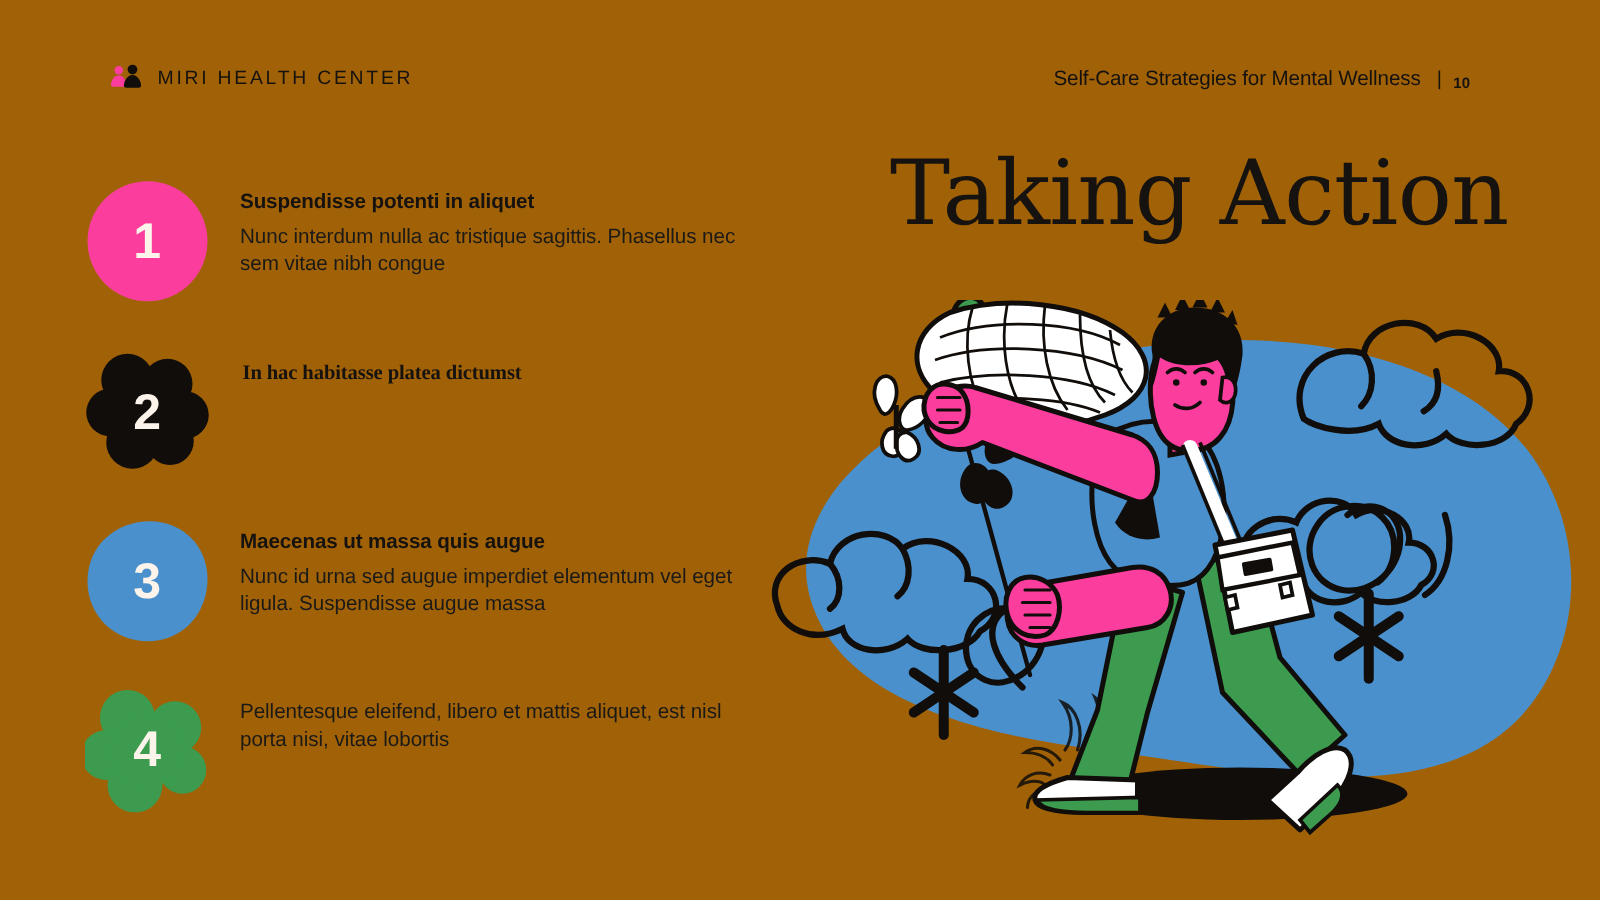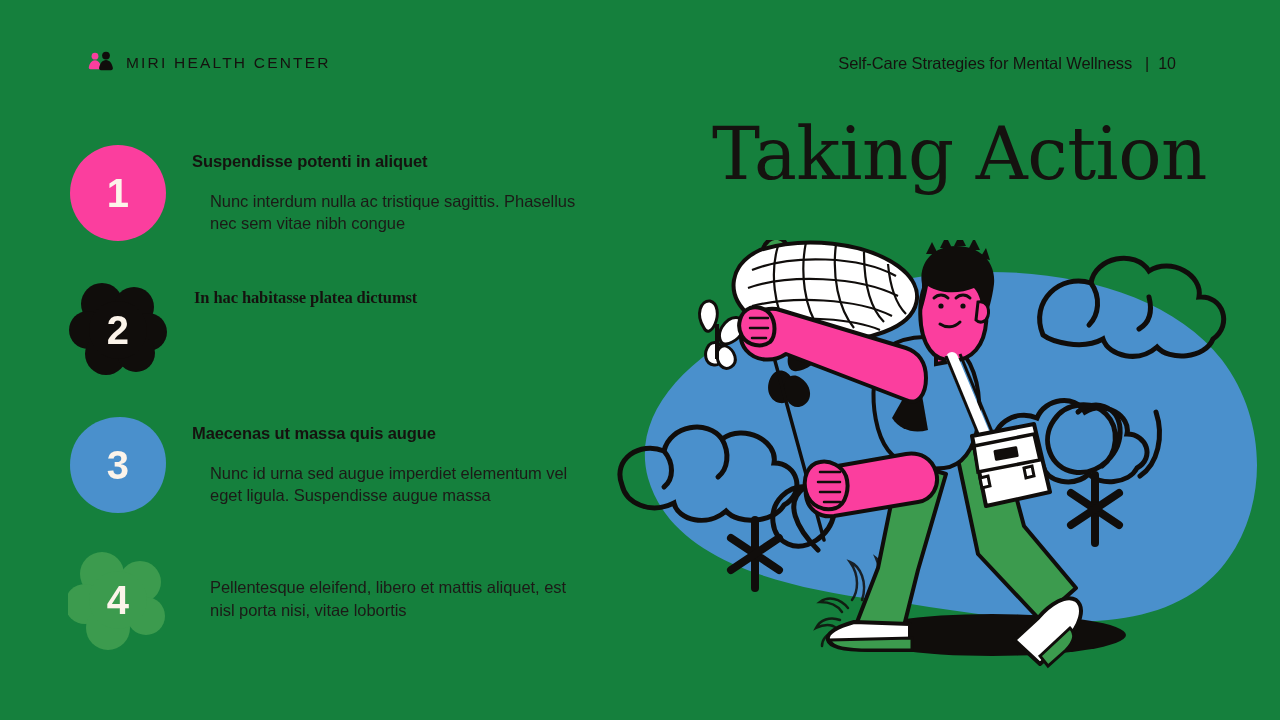--- a/index.html
+++ b/index.html
@@ -11,21 +11,21 @@
     height: 720px;
     overflow: hidden;
     background: #FCF4EA;
     font-family: "Liberation Sans", sans-serif;
     -webkit-font-smoothing: antialiased;
   }
   .slide {
     position: relative;
     width: 1280px;
     height: 720px;
-    background: #15803d;
+    background: #a16207;
   }
 
   
   .header {
     position: absolute;
     top: 45px;
     left: 0;
     width: 1280px;
     height: 36px;
     display: flex;
@@ -62,22 +62,22 @@
     font-size: 16.5px;
     color: #15120F;
     letter-spacing: -0.1px;
   }
   .header-sep {
     font-size: 16px;
     color: #15120F;
     padding: 0 9px 0 13px;
   }
   .page-num {
-    font-size: 16px;
-    font-weight: 400;
+    font-size: 12px;
+    font-weight: 700;
     color: #15120F;
   }
 
   
   .list {
     position: absolute;
     left: 0;
     top: 130px;
     width: 620px;
   }
@@ -128,21 +128,21 @@
     font-size: 16.5px;
     font-weight: 700;
     color: #15120F;
     margin: 0 0 6px 0;
     letter-spacing: -0.1px;
     line-height: 1.25;
   }
   .item-body {
     font-size: 16.5px;
     color: #1C1A17;
-    margin: 18px;
+    margin: 0;
     line-height: 1.38;
     letter-spacing: -0.05px;
     max-width: 400px;
   }
   .item-1 .item-title,
   .item-1 .item-body { padding-left: 2px; font-family: Liberation Serif, serif; }
   .item-1 .item-body,
   .item-3 .item-body { max-width: 410px; }
 
   

